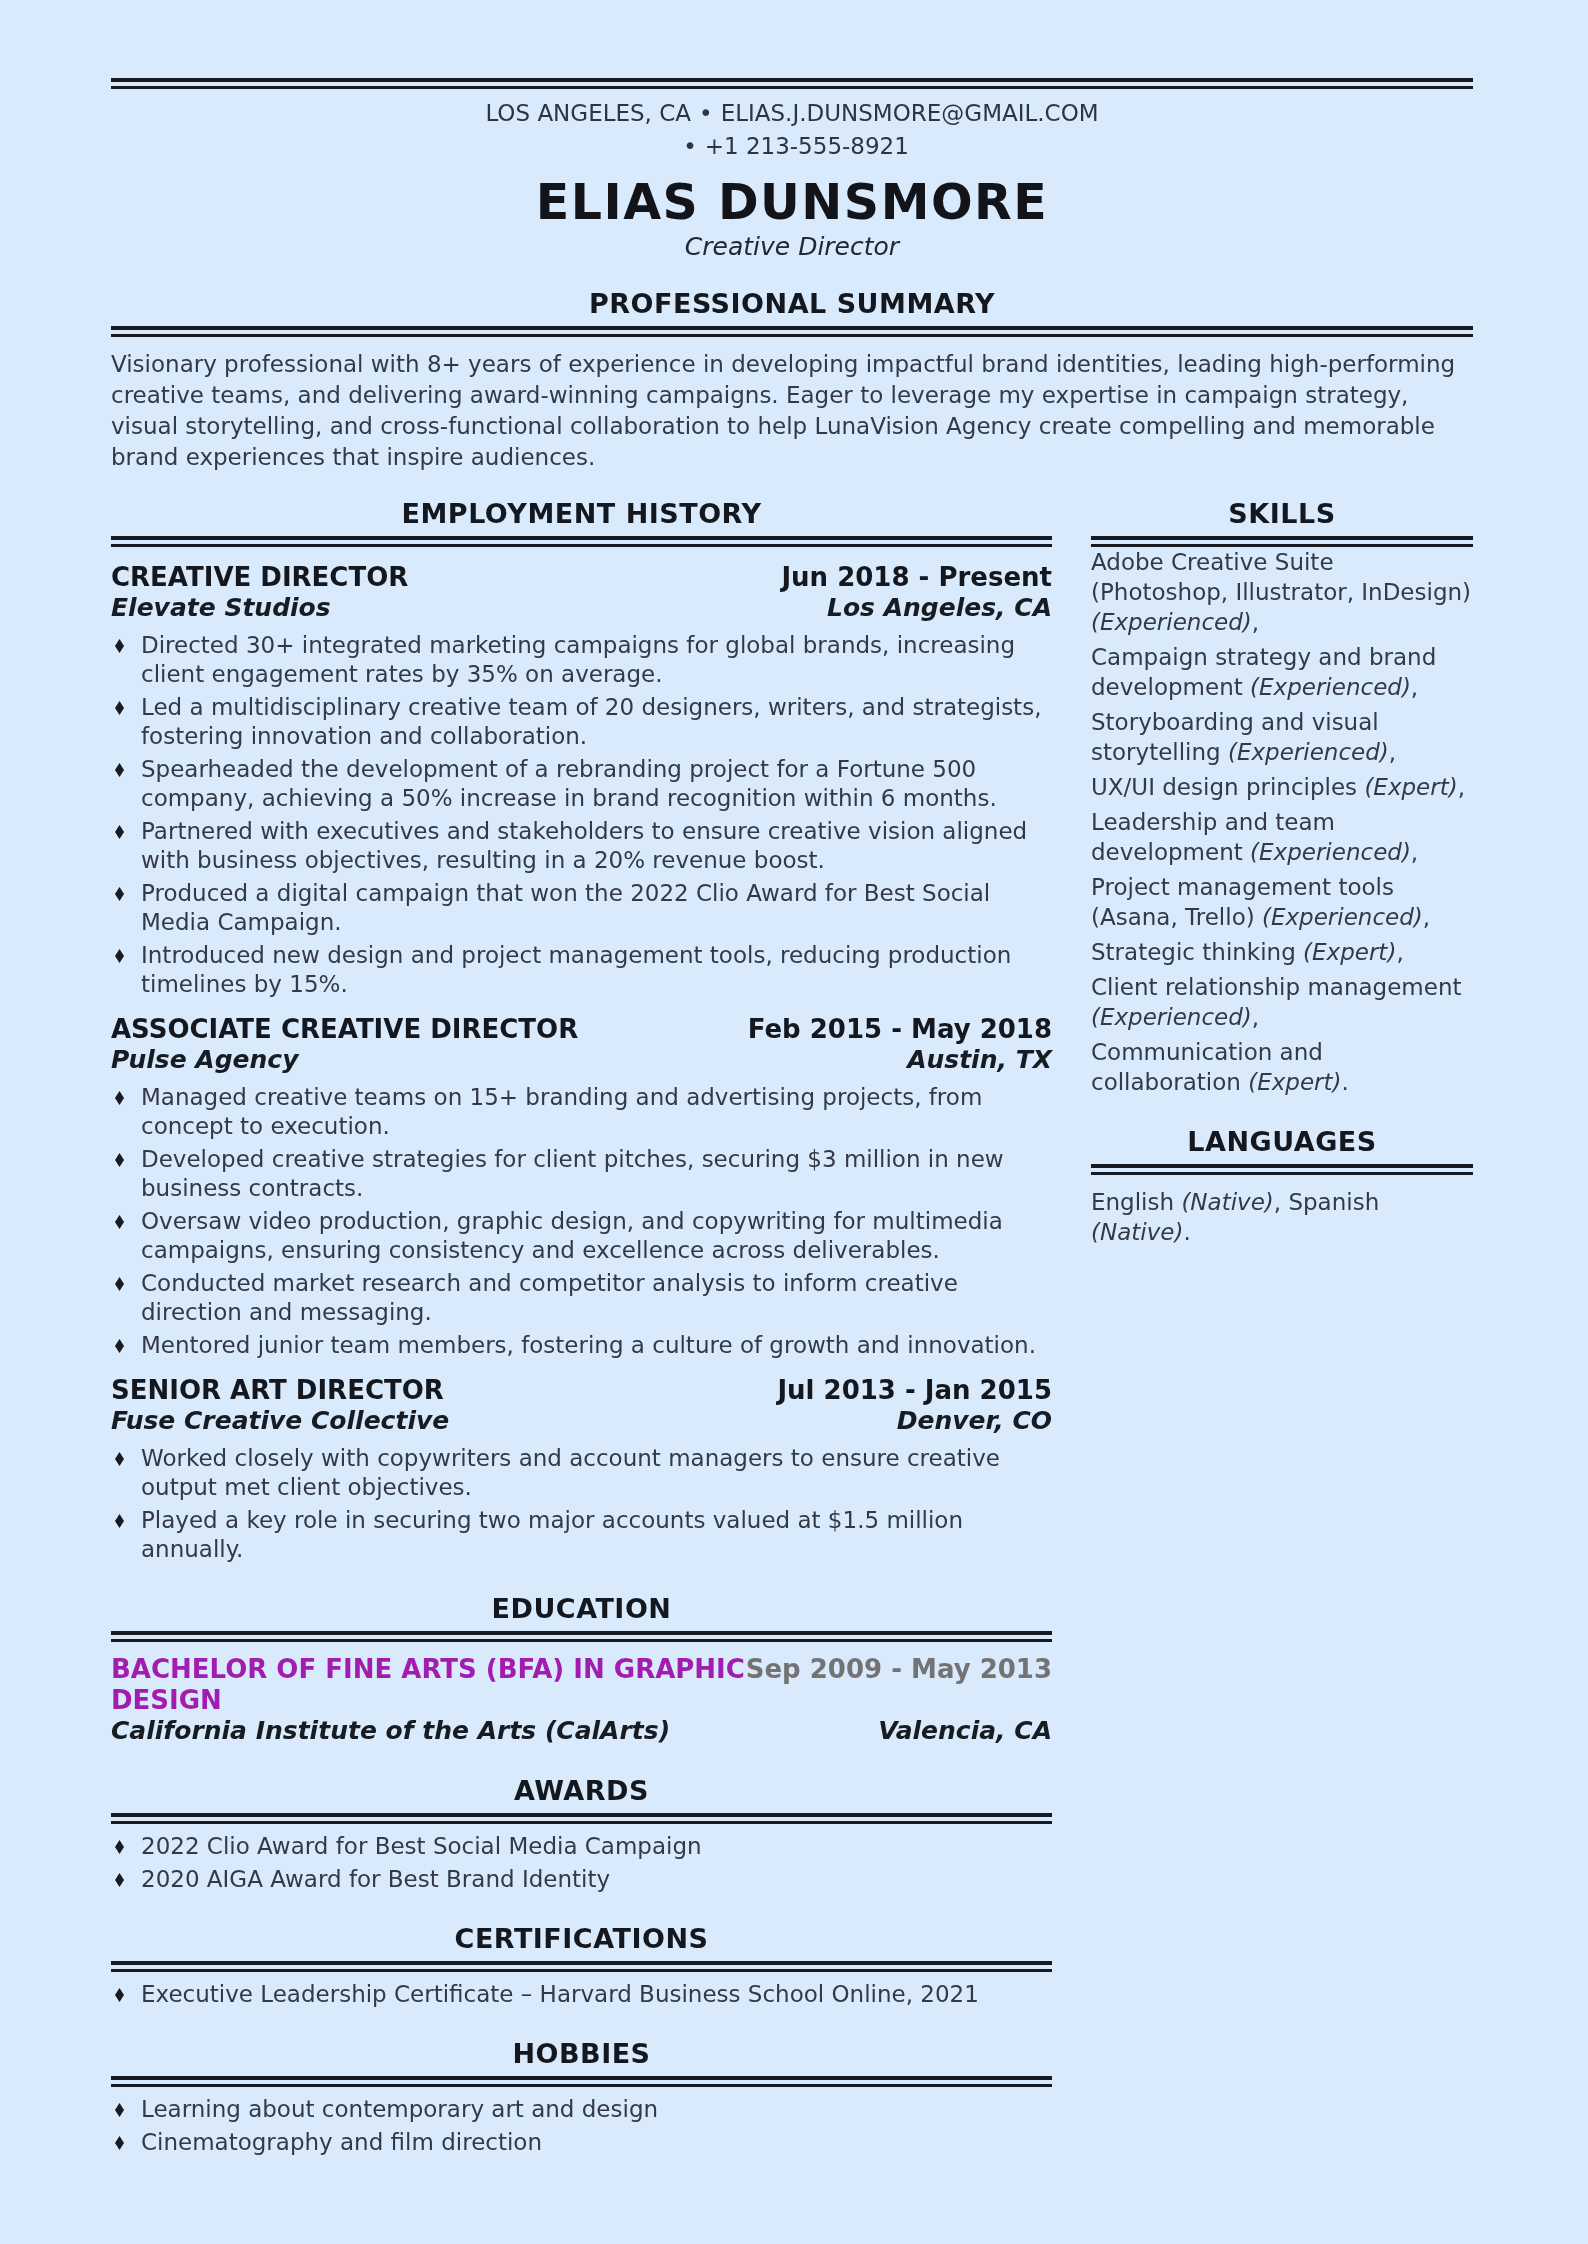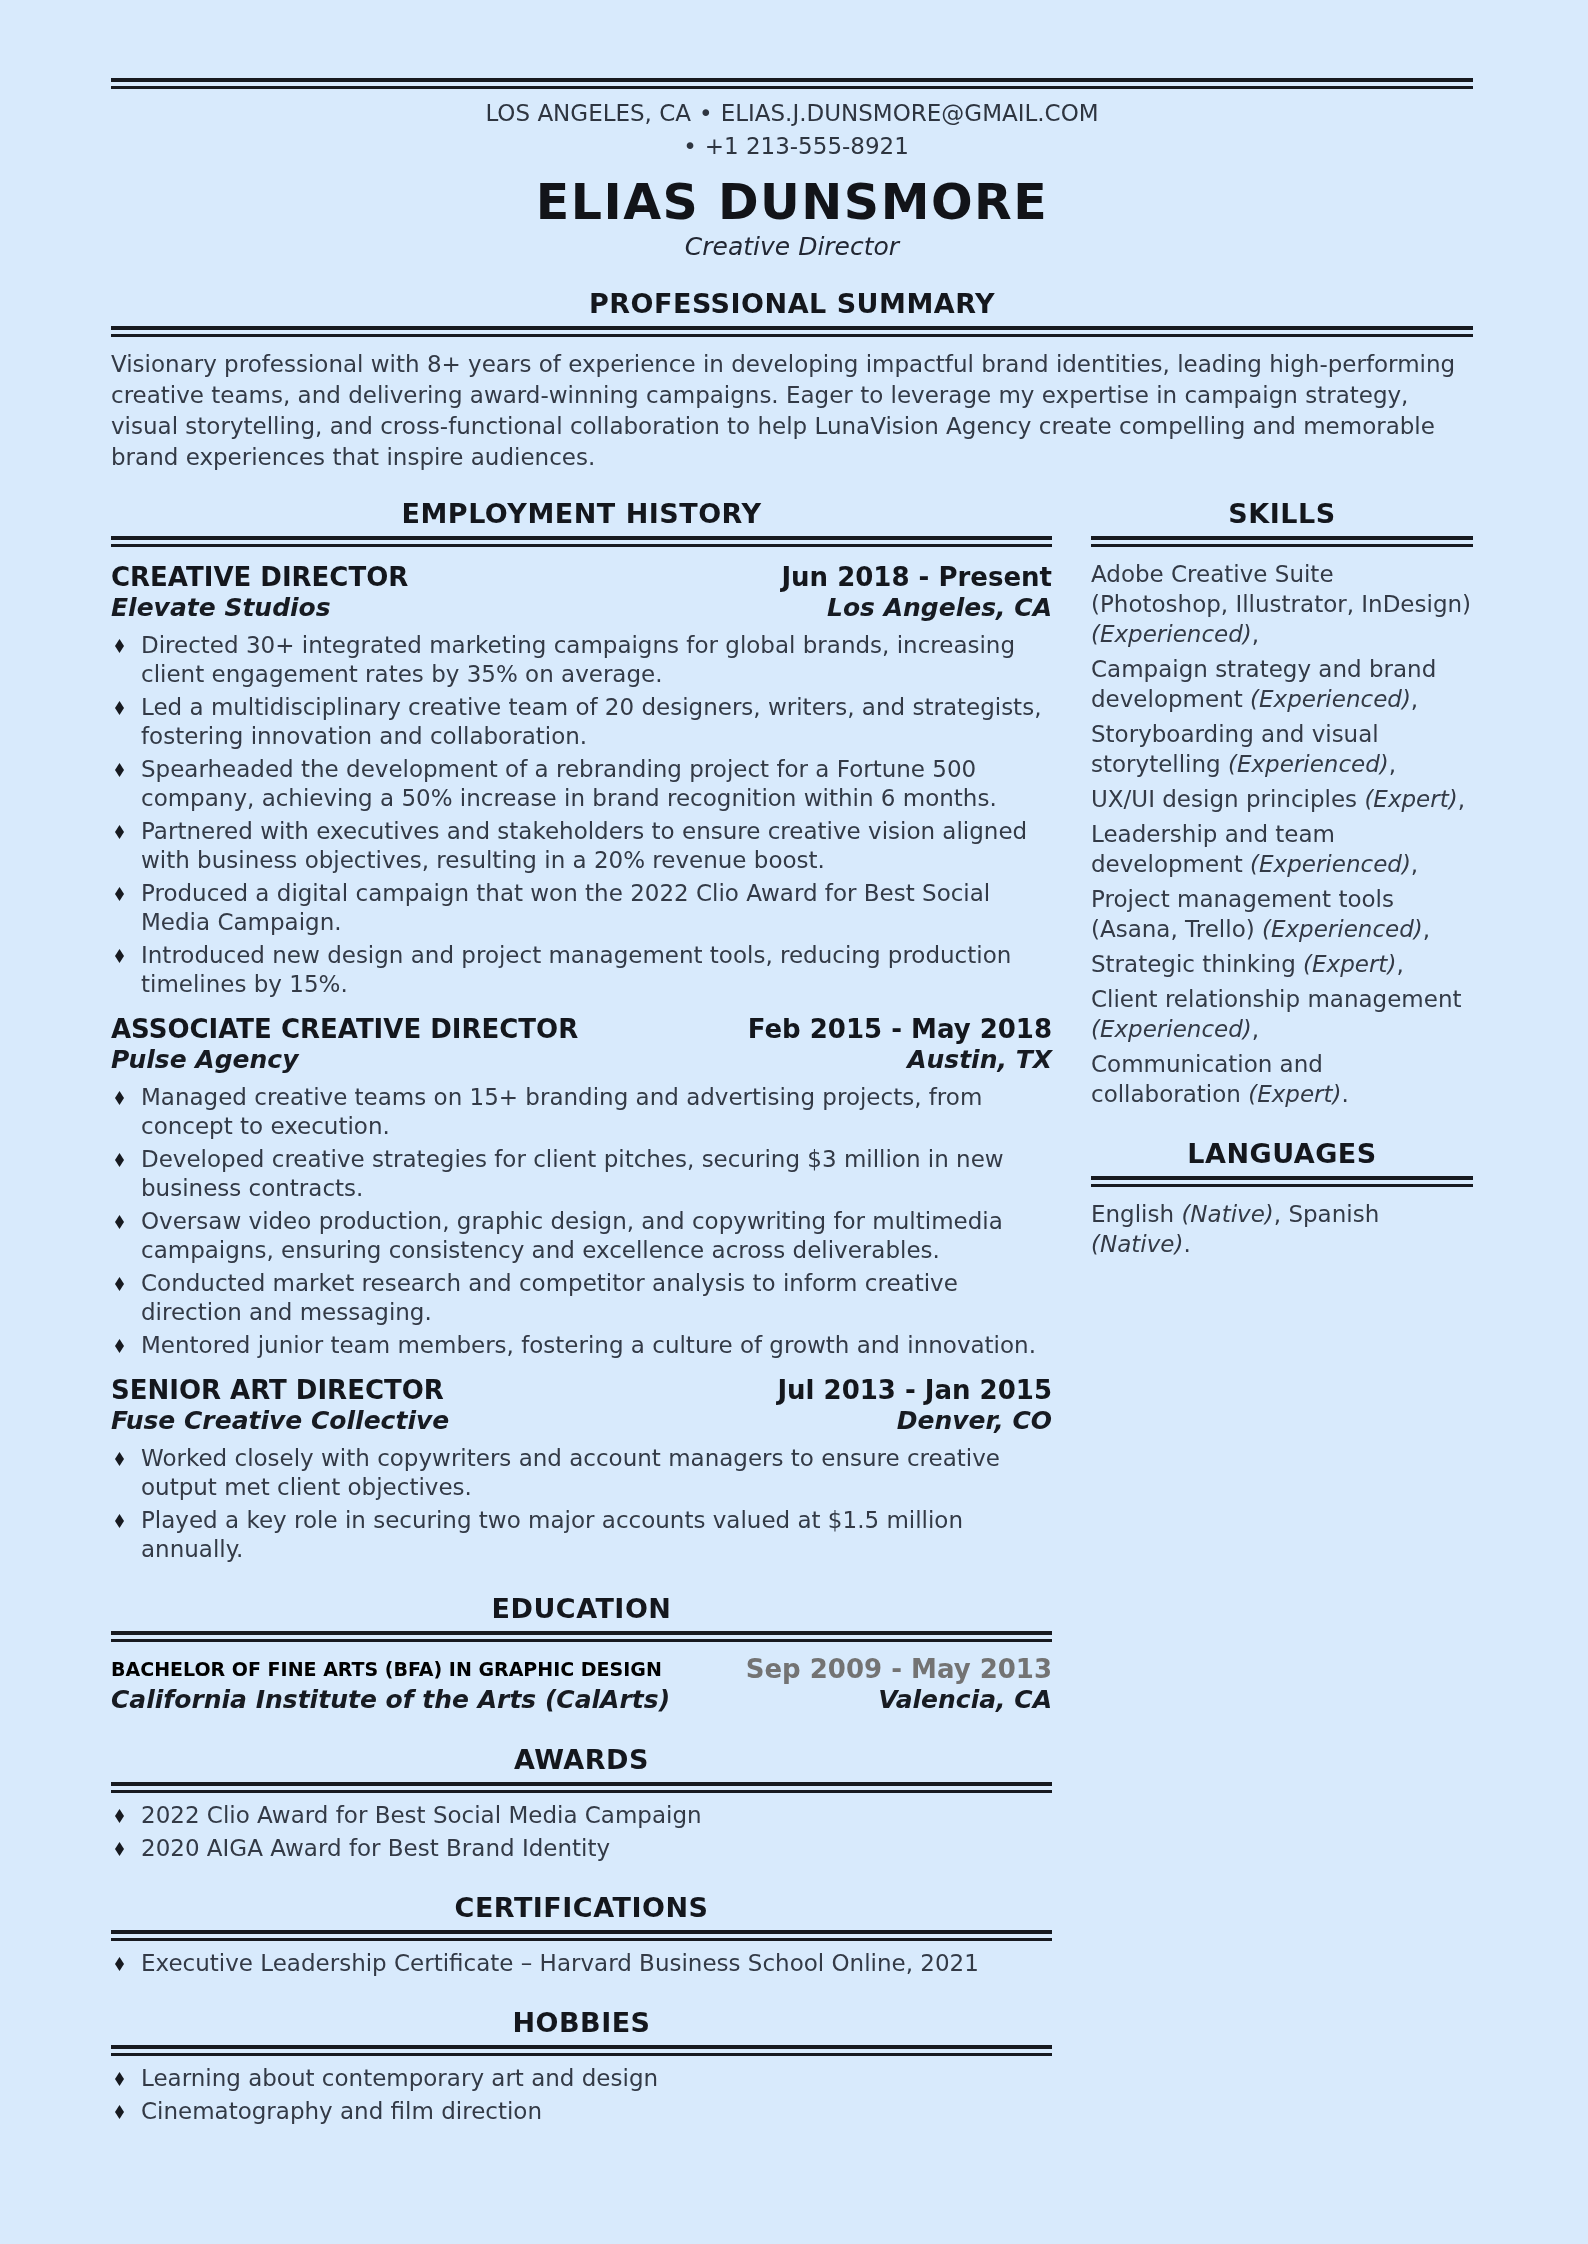--- a/index.html
+++ b/index.html
@@ -53,27 +53,27 @@
   }
   .diamond {
     position:absolute; left:4px; top:8px;
     width:9px; height:14px; background:#171a20;
     clip-path:polygon(50% 0, 100% 50%, 50% 100%, 0 50%);
   }
 
   
   .edu-block { margin-top:12px; }
   .edu-top { display:flex; justify-content:space-between; }
-  .degree { font-size:19px; font-weight:bold; color:#000000; line-height:31px; width:660px; }
+  .degree { font-size:26px; font-weight:bold; color:#a21caf; line-height:31px; width:660px; }
   .edu-dates { font-size:26px; font-weight:bold; color:#737373; white-space:nowrap; line-height:31px; }
   .edu-sub { display:flex; justify-content:space-between; }
   .mt-section { margin-top:28px; }
 
   
-  .skill-list { margin-top:12px; }
+  .skill-list { }
   .skill-item { font-size:23px; line-height:30px; margin-bottom:5px; }
   .lvl { font-style:italic; }
   .lang-line { font-size:23px; line-height:30px; margin-top:12px; }
 </style>
 </head>
 <body>
 
 <div class="page">
 
   <div class="rule"></div>

